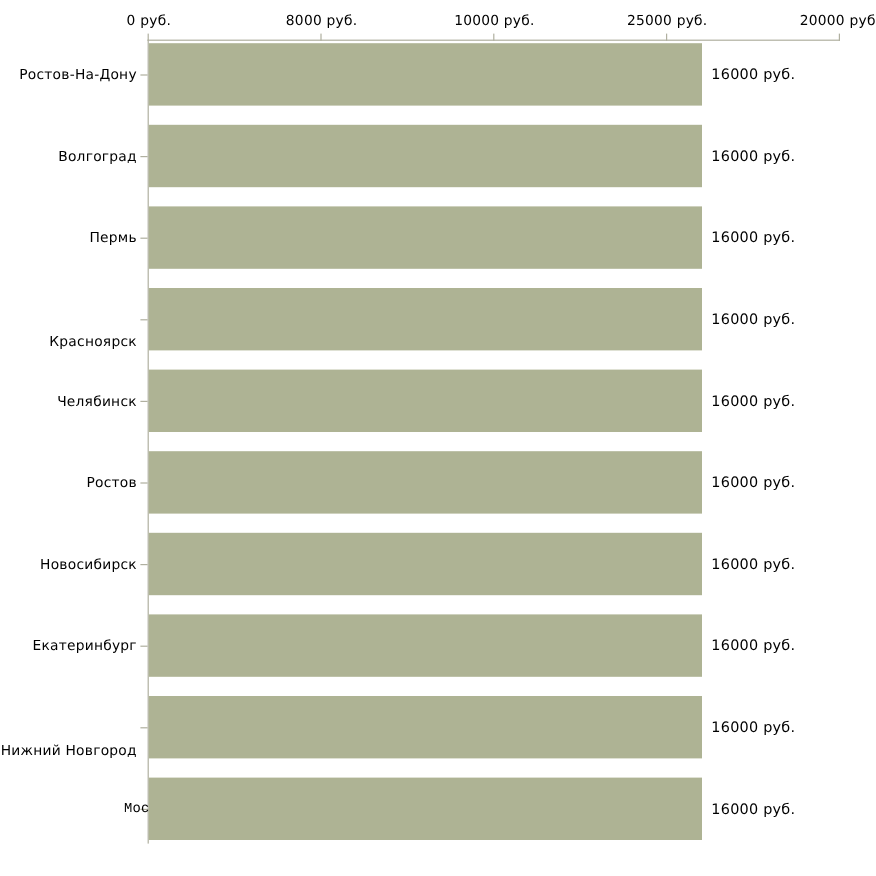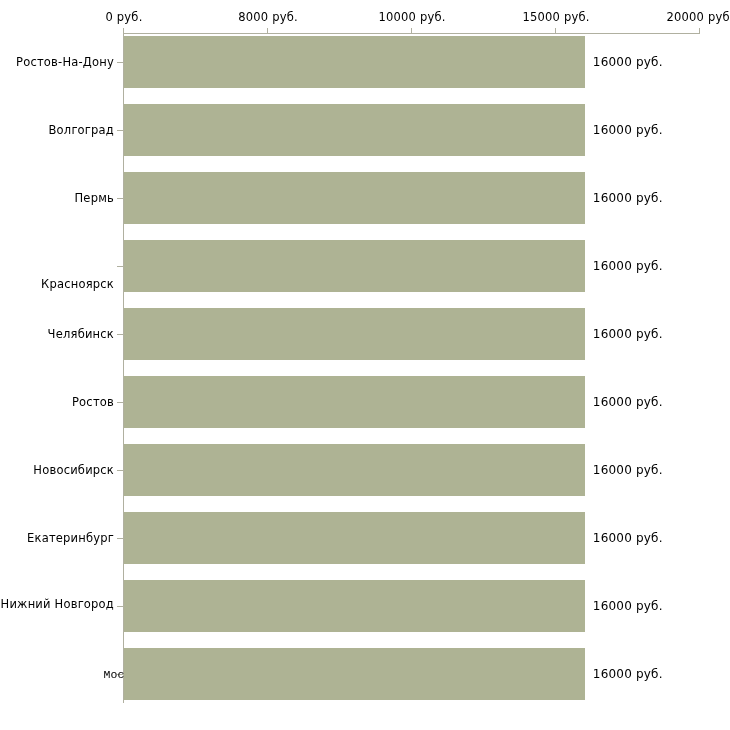--- a/index.html
+++ b/index.html
@@ -101,21 +101,21 @@
     <div class="axis-line y-axis-line"></div>
 
     <div id="x-ticks">
         <div class="x-tick" style="left: 123px;"></div>
         <div class="x-tick-label" style="left: 124px;">0 руб.</div>
         <div class="x-tick" style="left: 267px;"></div>
         <div class="x-tick-label" style="left: 268px;">8000 руб.</div>
         <div class="x-tick" style="left: 411px;"></div>
         <div class="x-tick-label" style="left: 412px;">10000 руб.</div>
         <div class="x-tick" style="left: 555px;"></div>
-        <div class="x-tick-label" style="left: 556px;">15000 руб.</div>
+        <div class="x-tick-label" style="left: 556px;">25000 руб.</div>
         <div class="x-tick" style="left: 699px;"></div>
         <div class="x-tick-label" style="left: 700px;">20000 руб.</div>
       </div>
 
     <div id="y-ticks">
         <div class="y-tick" style="top: 62px;"></div>
         <div class="y-tick-label" style="top: 62px; right: 616px;">Ростов-На-Дону</div>
         <div class="y-tick" style="top: 130px;"></div>
         <div class="y-tick-label" style="top: 130px; right: 616px;">Волгоград</div>
         <div class="y-tick" style="top: 198px;"></div>
@@ -124,21 +124,21 @@
         <div class="y-tick-label" style="top: 284px; right: 616px;">Красноярск</div>
         <div class="y-tick" style="top: 334px;"></div>
         <div class="y-tick-label" style="top: 334px; right: 616px;">Челябинск</div>
         <div class="y-tick" style="top: 402px;"></div>
         <div class="y-tick-label" style="top: 402px; right: 616px;">Ростов</div>
         <div class="y-tick" style="top: 470px;"></div>
         <div class="y-tick-label" style="top: 470px; right: 616px; margin-left: 40px;">Новосибирск</div>
         <div class="y-tick" style="top: 538px;"></div>
         <div class="y-tick-label" style="top: 538px; right: 616px;">Екатеринбург</div>
         <div class="y-tick" style="top: 606px;"></div>
-        <div class="y-tick-label" style="top: 604px; right: 616px;">Нижний Новгород</div>
+        <div class="y-tick-label" style="top: 625px; right: 616px;">Нижний Новгород</div>
         <div class="y-tick" style="top: 674px;"></div>
         <div class="y-tick-label" style="top: 674px; right: 584px; font-family: Liberation Mono, monospace;">Москва</div>
       </div>
 
     <div id="bars">
         <div class="bar" title="Ростов-На-Дону — 16000 руб." style="top: 36px; height: 52px; width: 460.8px; background: rgb(174, 179, 148);"></div>
         <div class="bar-value-label" style="left: 592.8px; top: 62px;">16000 руб.</div>
         <div class="bar" title="Волгоград — 16000 руб." style="top: 104px; height: 52px; width: 460.8px; background: rgb(174, 179, 148);"></div>
         <div class="bar-value-label" style="left: 592.8px; top: 130px;">16000 руб.</div>
         <div class="bar" title="Пермь — 16000 руб." style="top: 172px; height: 52px; width: 460.8px; background: rgb(174, 179, 148);"></div>

